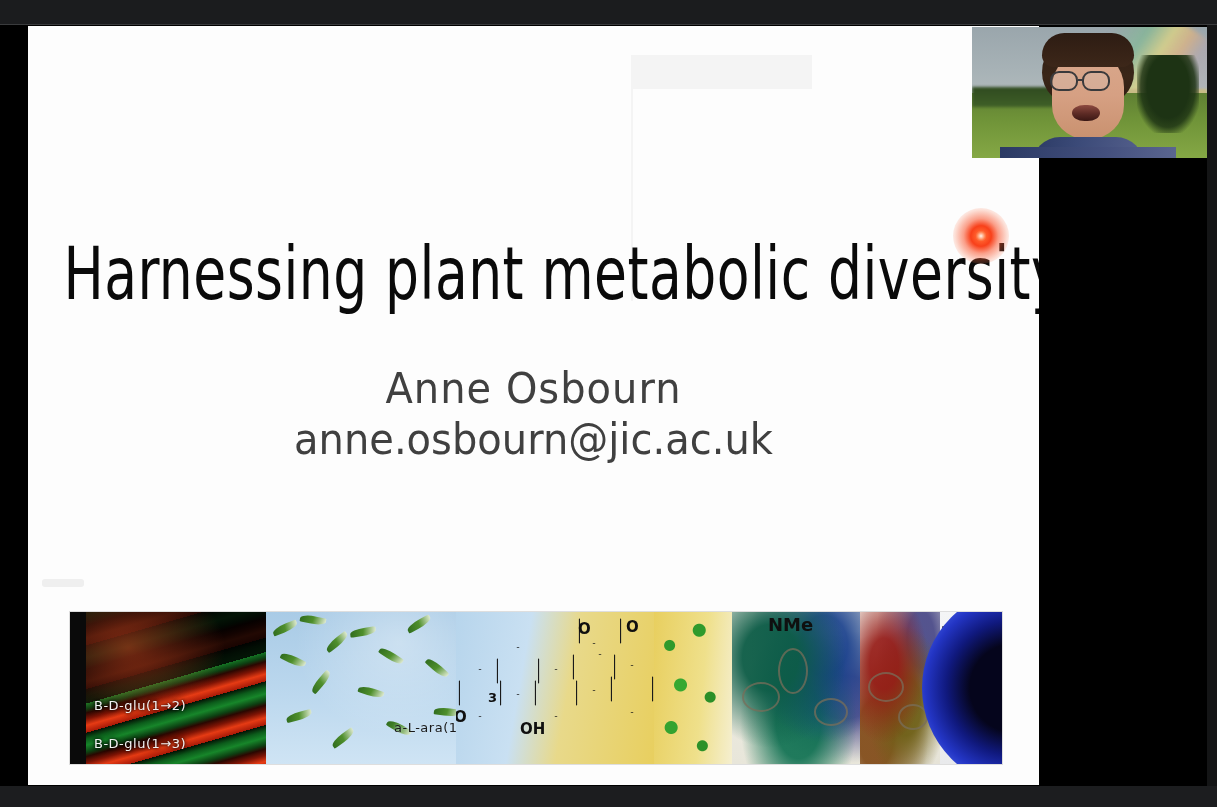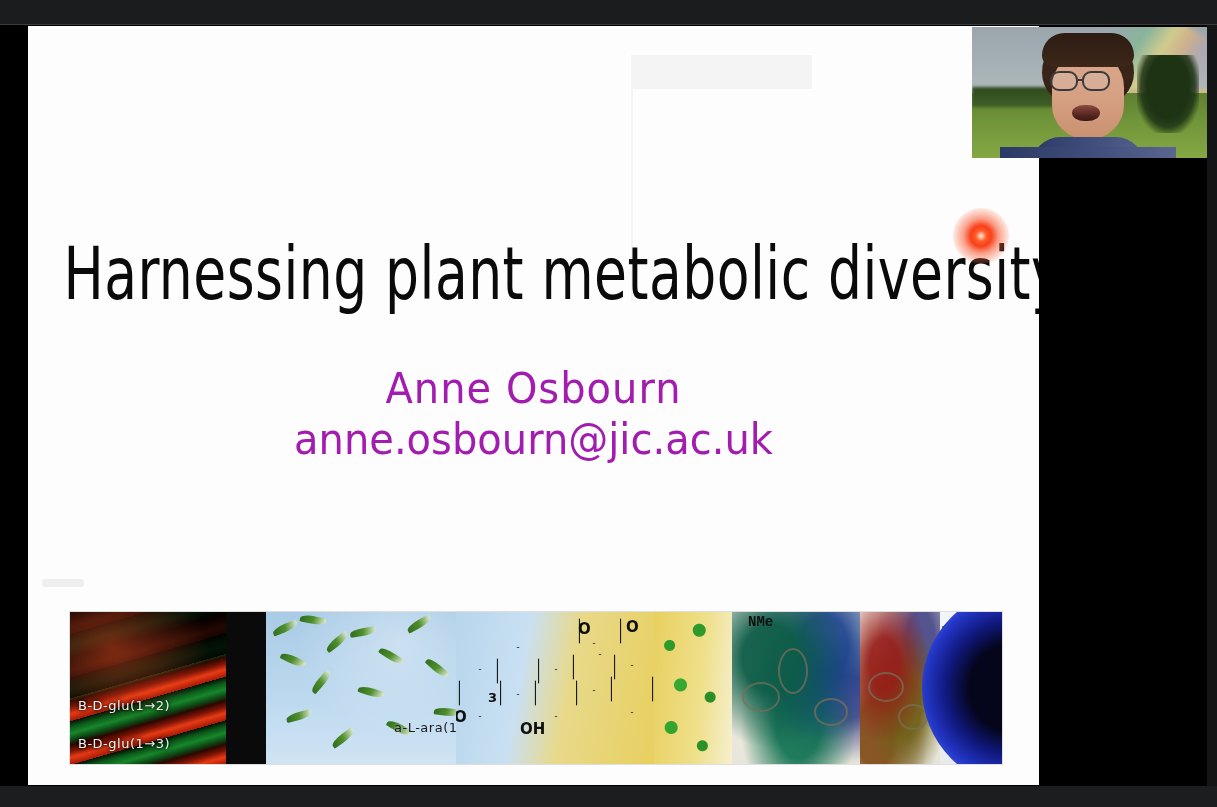--- a/index.html
+++ b/index.html
@@ -60,21 +60,21 @@
     letter-spacing:0.5px;
     transform:scaleX(0.93) scaleY(1.14);
     transform-origin:center top;
     white-space:nowrap;
   }
 
   
   #presenter {
     position:absolute; left:0; top:340px; width:1011px;
     text-align:center;
-    color:#a21caf;
+    color:#404040;
     font-family:"DejaVu Sans", sans-serif;
     line-height:1.12;
   }
   #presenter-name  { font-size:40px; letter-spacing:1px; transform:scaleY(1.05); }
   #presenter-email { font-size:40px; letter-spacing:0px; margin-top:6px; transform:scaleY(1.05); }
 
   
   #laser {
     position:absolute; left:925px; top:182px; width:56px; height:56px;
     border-radius:50%;
@@ -91,21 +91,21 @@
   
   #image-strip {
     position:absolute; left:42px; top:586px; width:932px; height:152px;
     overflow:hidden;
     background:#0a0a0a;
     box-shadow:0 0 0 1px #dedede;
   }
   .panel { position:absolute; top:0; height:152px; overflow:hidden; }
 
   
-  #panel-fluor { left:0; width:156px;
+  #panel-fluor { left:16px; width:196px;
     background:
       linear-gradient(-16deg, rgba(0,0,0,0) 0 56%, rgba(0,0,0,0.85) 56% 100%),
       repeating-linear-gradient(-16deg,
         #a81a08 0px, #e63b14 7px, #7e1405 13px, #2b0701 19px,
         #0d3f12 23px, #17862a 30px, #0c5c1b 36px, #041205 42px);
   }
   #panel-fluor .glow {
     position:absolute; left:-10px; top:-12px; width:150px; height:120px;
     background:radial-gradient(ellipse at 35% 40%, rgba(255,90,40,0.45) 0%, rgba(0,0,0,0) 70%);
   }
@@ -351,21 +351,21 @@
         <span class="chem-atom" style="left:122px;top:8px;">O</span>
         <span class="chem-atom" style="left:170px;top:6px;">O</span>
       </div>
 
       <div class="panel" id="panel-mottle"></div>
 
       <div class="panel" id="panel-protein-a">
         <span class="coil" style="left:10px; top:70px; width:38px; height:30px;"></span>
         <span class="coil" style="left:46px; top:36px; width:30px; height:46px;"></span>
         <span class="coil" style="left:82px; top:86px; width:34px; height:28px;"></span>
-        <span class="chem-atom" style="left:16px; top:2px; font-size:14px;font-family:Liberation Mono, monospace;">NMe</span>
+        <span class="chem-atom" style="left:36px; top:2px; font-size:18px;">NMe</span>
       </div>
 
       <div class="panel" id="panel-protein-b">
         <span class="coil" style="left:8px;  top:60px; width:36px; height:30px;"></span>
         <span class="coil" style="left:38px; top:92px; width:30px; height:26px;"></span>
       </div>
 
       <div class="panel" id="panel-gel">
         <span class="band" style="left:2px;  top:14px; width:16px; height:5px;"></span>
         <span class="band" style="left:2px;  top:24px; width:16px; height:4px;"></span>

